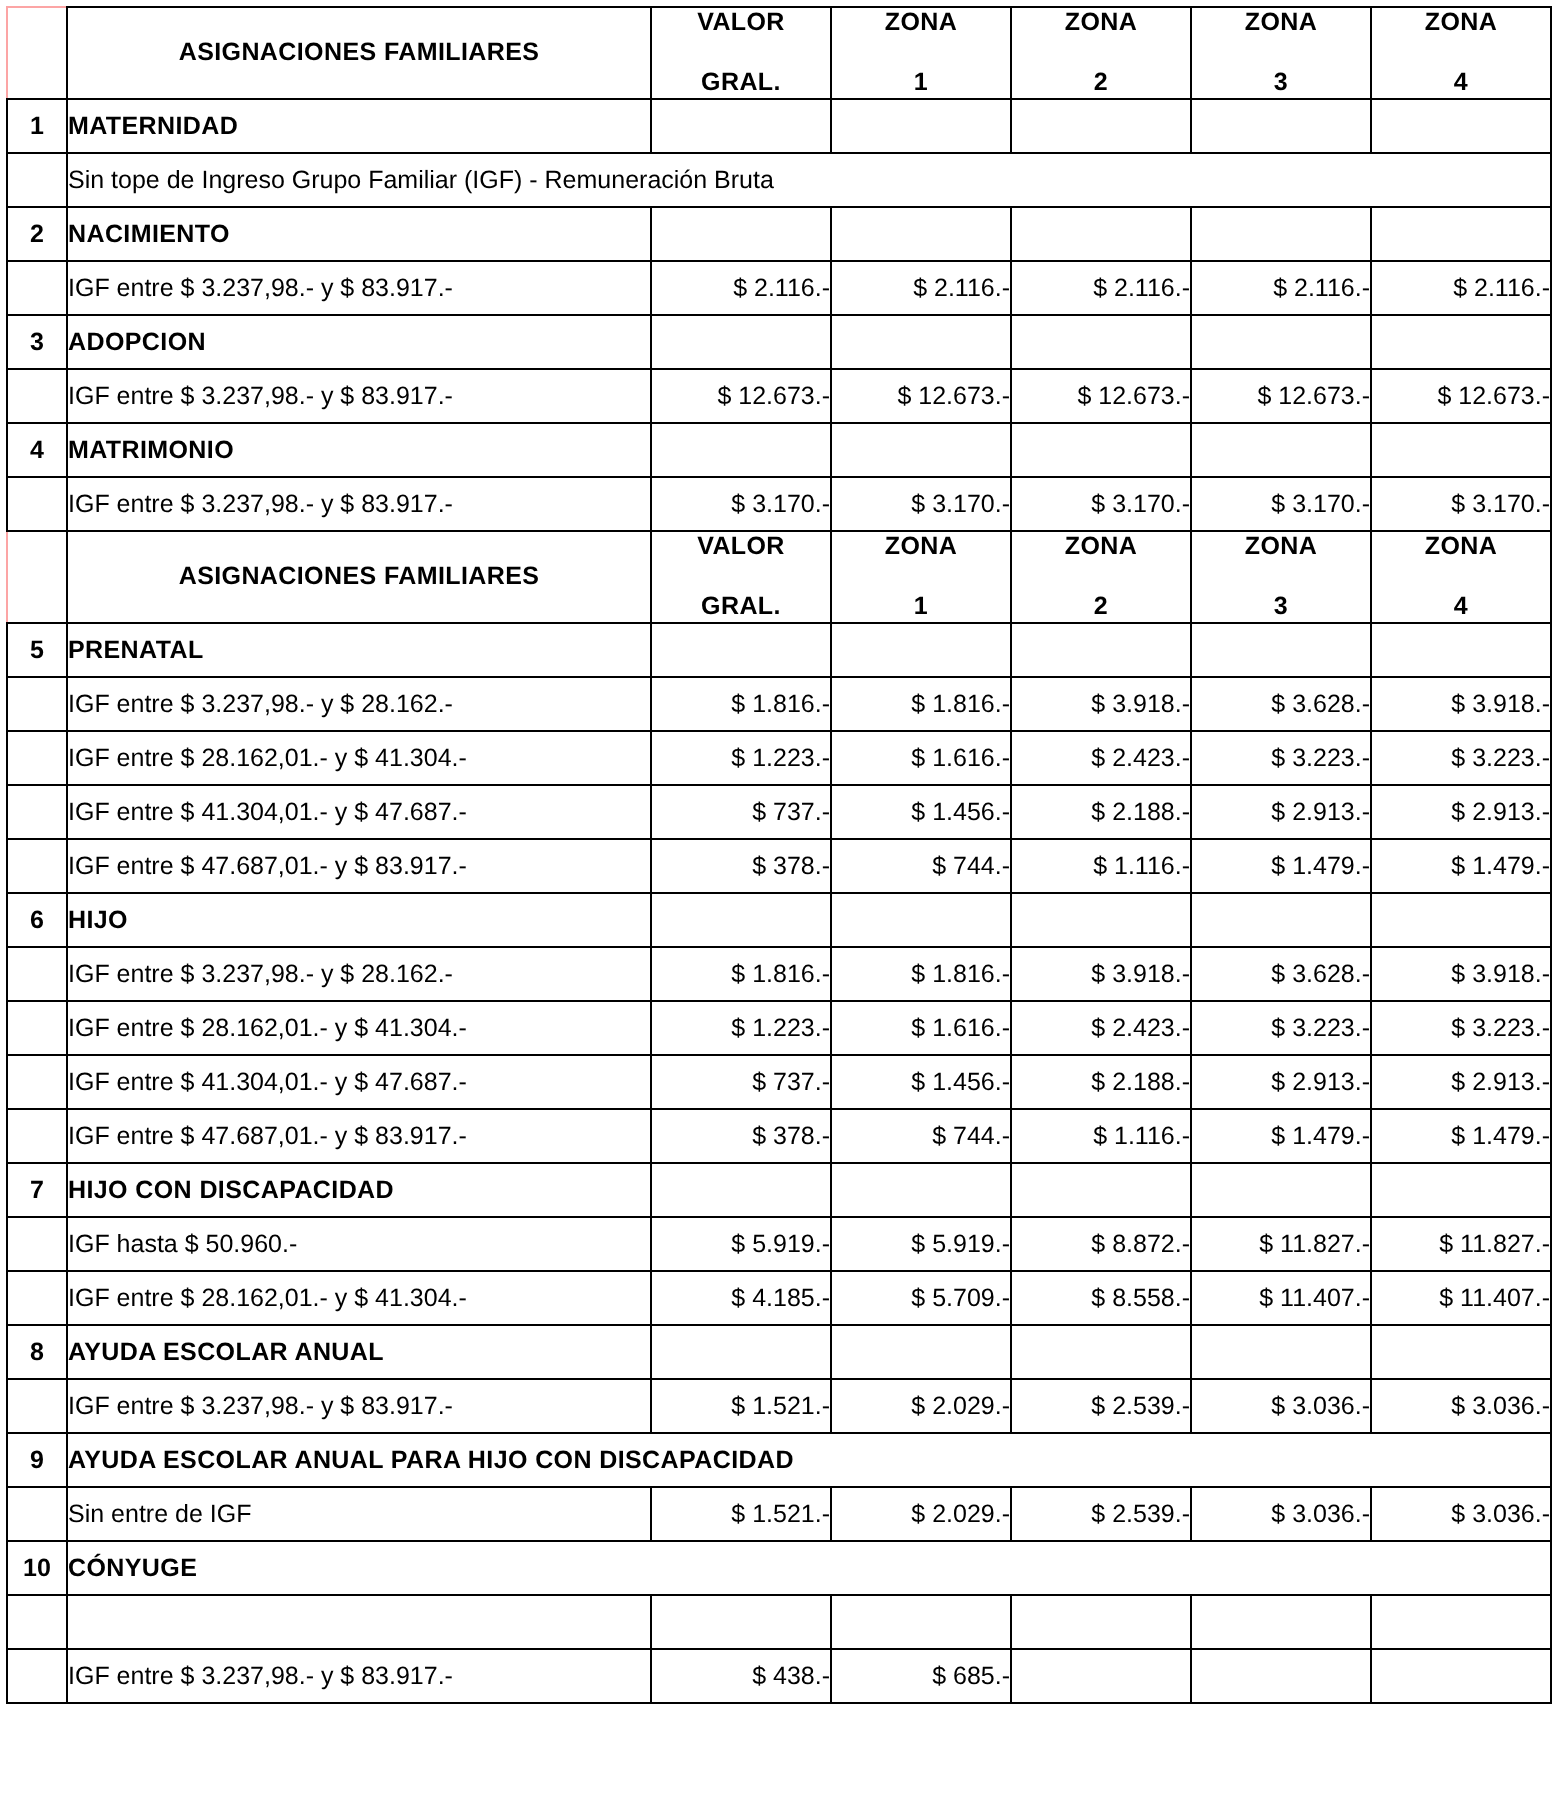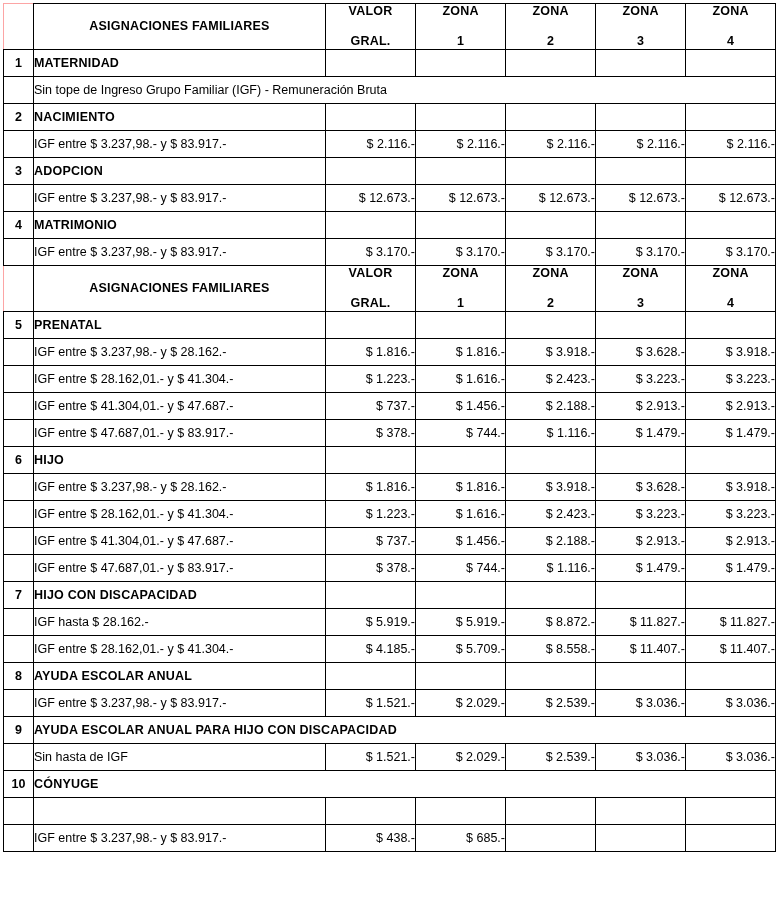--- a/index.html
+++ b/index.html
@@ -325,21 +325,21 @@
           <td class="num">7</td>
           <td class="section" colspan="1">HIJO CON DISCAPACIDAD</td>
           <td class="empty"></td>
           <td class="empty"></td>
           <td class="empty"></td>
           <td class="empty"></td>
           <td class="empty"></td>
         </tr>
         <tr>
           <td class="num"></td>
-          <td class="detail">IGF hasta $ 28.162.-</td>
+          <td class="detail">IGF hasta $ 50.960.-</td>
           <td class="money">$ 5.919.-</td>
           <td class="money">$ 5.919.-</td>
           <td class="money">$ 8.872.-</td>
           <td class="money">$ 11.827.-</td>
           <td class="money">$ 11.827.-</td>
         </tr>
         <tr>
           <td class="num"></td>
           <td class="detail">IGF entre $ 28.162,01.- y $ 41.304.-</td>
           <td class="money">$ 4.185.-</td>
@@ -365,21 +365,21 @@
           <td class="money">$ 2.539.-</td>
           <td class="money">$ 3.036.-</td>
           <td class="money">$ 3.036.-</td>
         </tr>
         <tr>
           <td class="num">9</td>
           <td class="section" colspan="6">AYUDA ESCOLAR ANUAL PARA HIJO CON DISCAPACIDAD</td>
         </tr>
         <tr>
           <td class="num"></td>
-          <td class="detail">Sin hasta de IGF</td>
+          <td class="detail">Sin entre de IGF</td>
           <td class="money">$ 1.521.-</td>
           <td class="money">$ 2.029.-</td>
           <td class="money">$ 2.539.-</td>
           <td class="money">$ 3.036.-</td>
           <td class="money">$ 3.036.-</td>
         </tr>
         <tr>
           <td class="num">10</td>
           <td class="section" colspan="6">CÓNYUGE</td>
         </tr>

